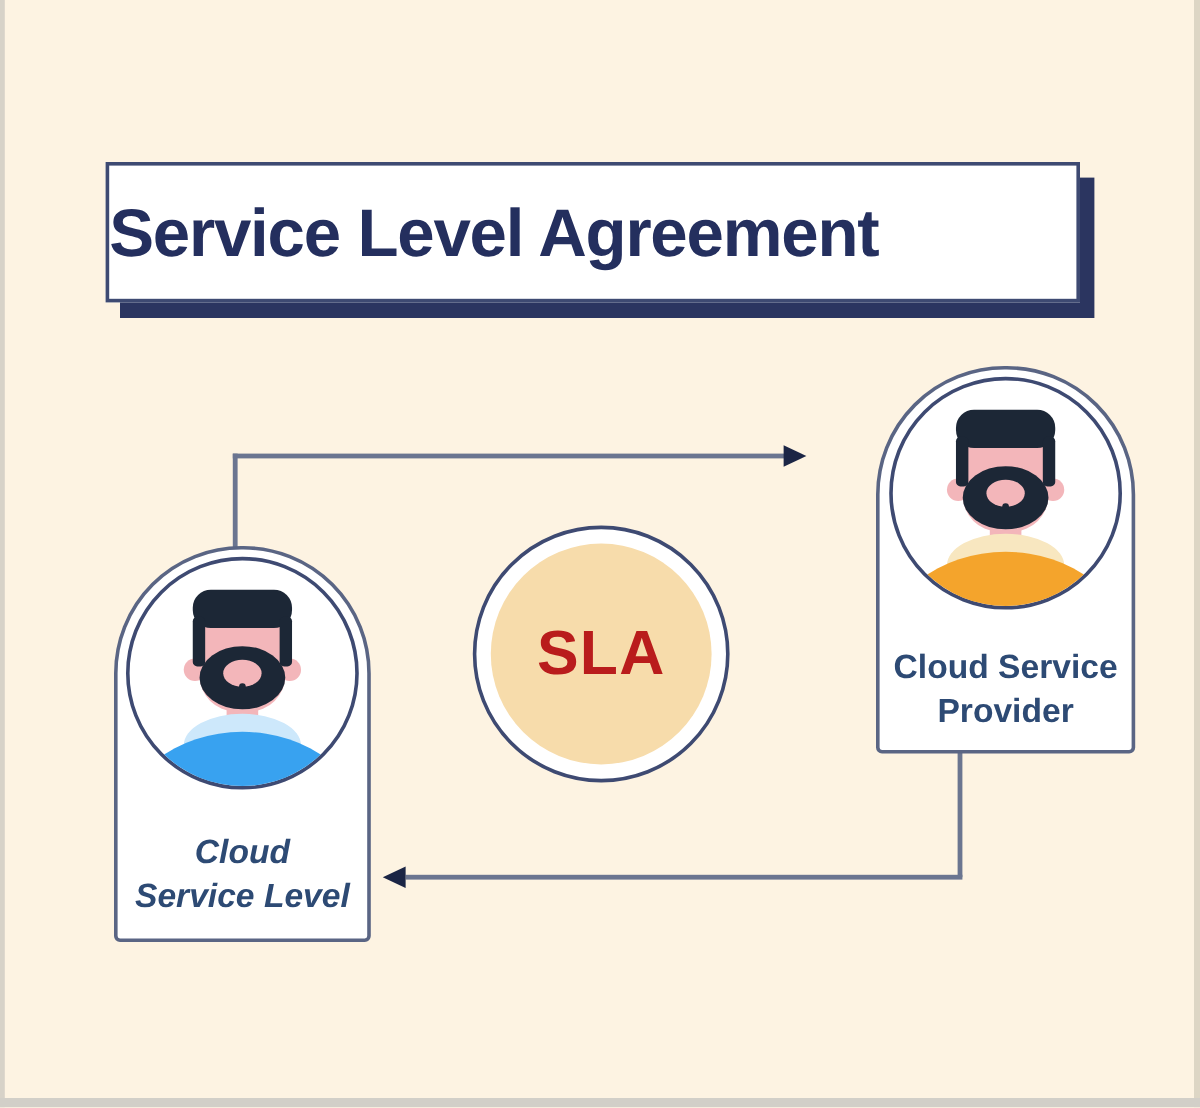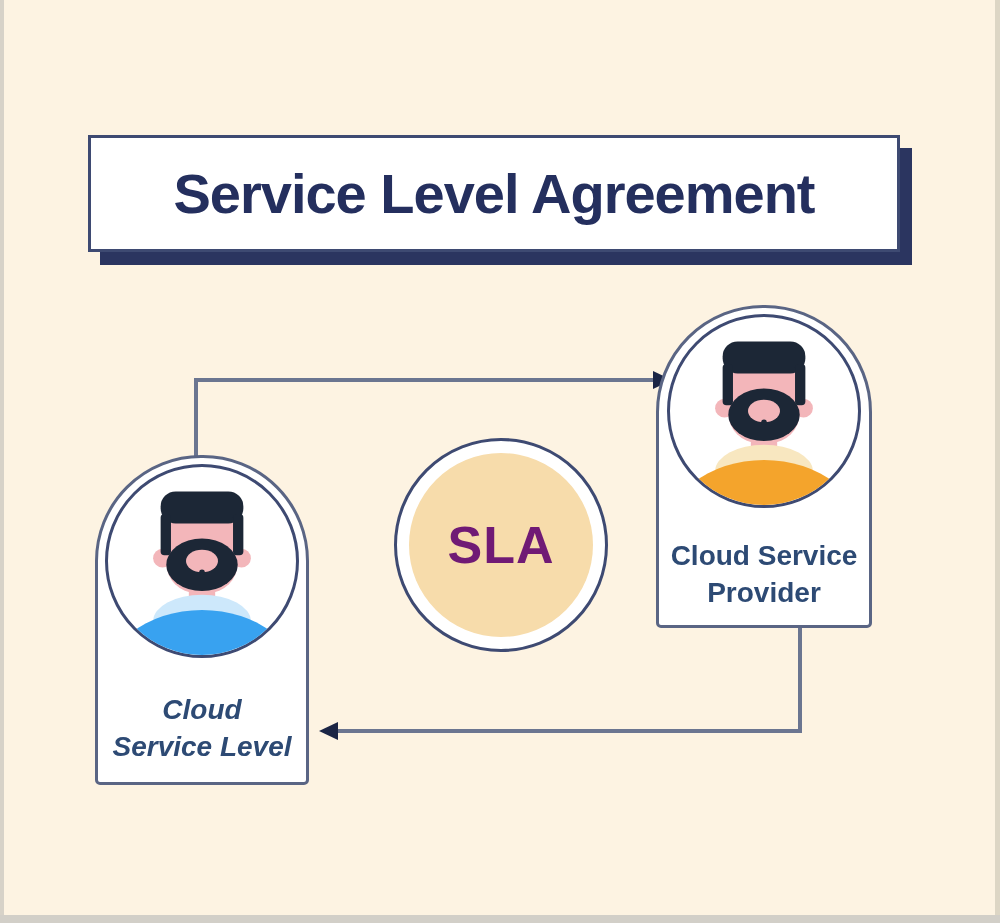--- a/index.html
+++ b/index.html
@@ -11,21 +11,21 @@
   .strip{position:absolute;background:#d7d2c8;}
   .strip.left{left:0;top:0;width:4px;height:923px;}
   .strip.right{right:0;top:0;width:5px;height:923px;background:#ddd6c5;}
   .strip.bottom{left:0;bottom:0;width:1000px;height:8px;background:#d2cfc8;}
 
   
   .title-box{
     position:absolute;left:88px;top:135px;width:812px;height:117px;
     background:#ffffff;border:3px solid #3e4a72;box-sizing:border-box;
     box-shadow:12px 13px 0 0 #2b3560;
-    display:flex;align-items:center;justify-content:center;
+    display:flex;align-items:center;
   }
   .title-text{
     font-size:56px;font-weight:700;color:#242f5e;letter-spacing:-1px;
     white-space:nowrap;
   }
 
   
   .line{position:absolute;background:#6b7590;}
   .arrowhead{position:absolute;width:0;height:0;}
   .arrowhead.right{
@@ -40,30 +40,30 @@
   
   .sla-outer{
     position:absolute;left:394px;top:438px;width:214px;height:214px;
     background:#ffffff;border:3px solid #3e4a72;border-radius:50%;
     box-sizing:border-box;display:flex;align-items:center;justify-content:center;
   }
   .sla-inner{
     width:184px;height:184px;border-radius:50%;background:#f7dcab;
     display:flex;align-items:center;justify-content:center;
   }
-  .sla-text{font-size:52px;font-weight:700;color:#701a75;letter-spacing:1px;}
+  .sla-text{font-size:52px;font-weight:700;color:#b91c1c;letter-spacing:1px;}
 
   
   .card{
     position:absolute;background:#ffffff;border:3px solid #5a6584;
     box-sizing:border-box;
   }
   .card.user{left:95px;top:455px;width:214px;height:330px;
     border-radius:106px 106px 5px 5px;font-style:italic;}
-  .card.provider{left:656px;top:305px;width:216px;height:323px;
+  .card.provider{left:730px;top:305px;width:216px;height:323px;
     border-radius:107px 107px 5px 5px;}
   .avatar-circle{
     position:absolute;left:50%;transform:translateX(-50%);top:6px;
     width:194px;height:194px;border-radius:50%;
     border:3px solid #3e4a72;background:#ffffff;overflow:hidden;
     box-sizing:border-box;
   }
   .avatar-circle svg{display:block;width:100%;height:100%;}
   .skin{fill:#f3b6ba;}
   .hair{fill:#1c2736;}

